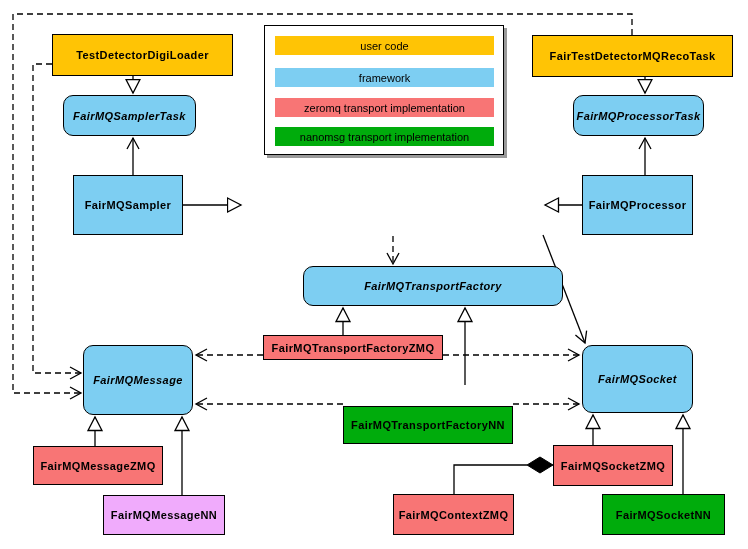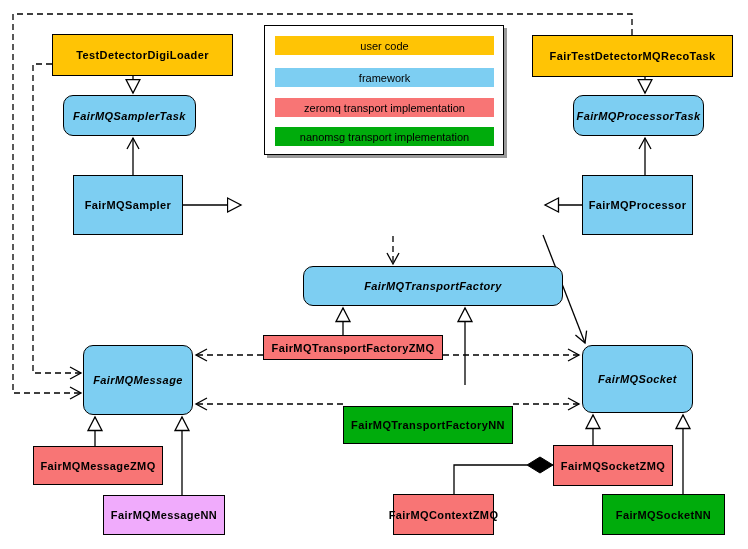--- a/index.html
+++ b/index.html
@@ -74,21 +74,21 @@
   <div class="node" style="left: 73px; top: 175px; width: 110px; height: 60px; background: rgb(125, 206, 242);">FairMQSampler</div>
   <div class="node abstract" style="left: 573px; top: 95px; width: 131px; height: 41px; background: rgb(125, 206, 242);">FairMQProcessorTask</div>
   <div class="node" style="left: 582px; top: 175px; width: 111px; height: 60px; background: rgb(125, 206, 242);">FairMQProcessor</div>
   <div class="node abstract" style="left: 263px; top: 266px; width: 260px; height: 40px; background: rgb(125, 206, 242); margin-left: 40px;">FairMQTransportFactory</div>
   <div class="node abstract" style="left: 83px; top: 345px; width: 110px; height: 70px; background: rgb(125, 206, 242);">FairMQMessage</div>
   <div class="node abstract" style="left: 582px; top: 345px; width: 111px; height: 68px; background: rgb(125, 206, 242);">FairMQSocket</div>
   <div class="node" style="left: 263px; top: 335px; width: 180px; height: 25px; background: rgb(248, 117, 117);">FairMQTransportFactoryZMQ</div>
   <div class="node" style="left: 343px; top: 378px; width: 170px; height: 38px; background: rgb(0, 172, 12); margin-top: 28px;">FairMQTransportFactoryNN</div>
   <div class="node" style="left: 33px; top: 446px; width: 130px; height: 39px; background: rgb(248, 117, 117);">FairMQMessageZMQ</div>
   <div class="node" style="left: 103px; top: 495px; width: 122px; height: 40px; background: #f0abfc;">FairMQMessageNN</div>
-  <div class="node" style="left: 393px; top: 494px; width: 101px; height: 41px; background: rgb(248, 117, 117);">FairMQContextZMQ</div>
+  <div class="node" style="left: 393px; top: 494px; width: 121px; height: 41px; background: rgb(248, 117, 117);">FairMQContextZMQ</div>
   <div class="node" style="left: 553px; top: 445px; width: 120px; height: 41px; background: rgb(248, 117, 117);">FairMQSocketZMQ</div>
   <div class="node" style="left: 602px; top: 494px; width: 123px; height: 41px; background: rgb(0, 172, 12);">FairMQSocketNN</div>
 
   <div class="legend">
     <div class="legend-bar" style="top: 10px; background: rgb(255, 196, 5);">user code</div>
     <div class="legend-bar" style="top: 42px; background: rgb(125, 206, 242);">framework</div>
     <div class="legend-bar" style="top: 72px; background: rgb(248, 117, 117);">zeromq transport implementation</div>
     <div class="legend-bar" style="top: 101px; background: rgb(0, 172, 12);">nanomsg transport implementation</div>
   </div>
 

